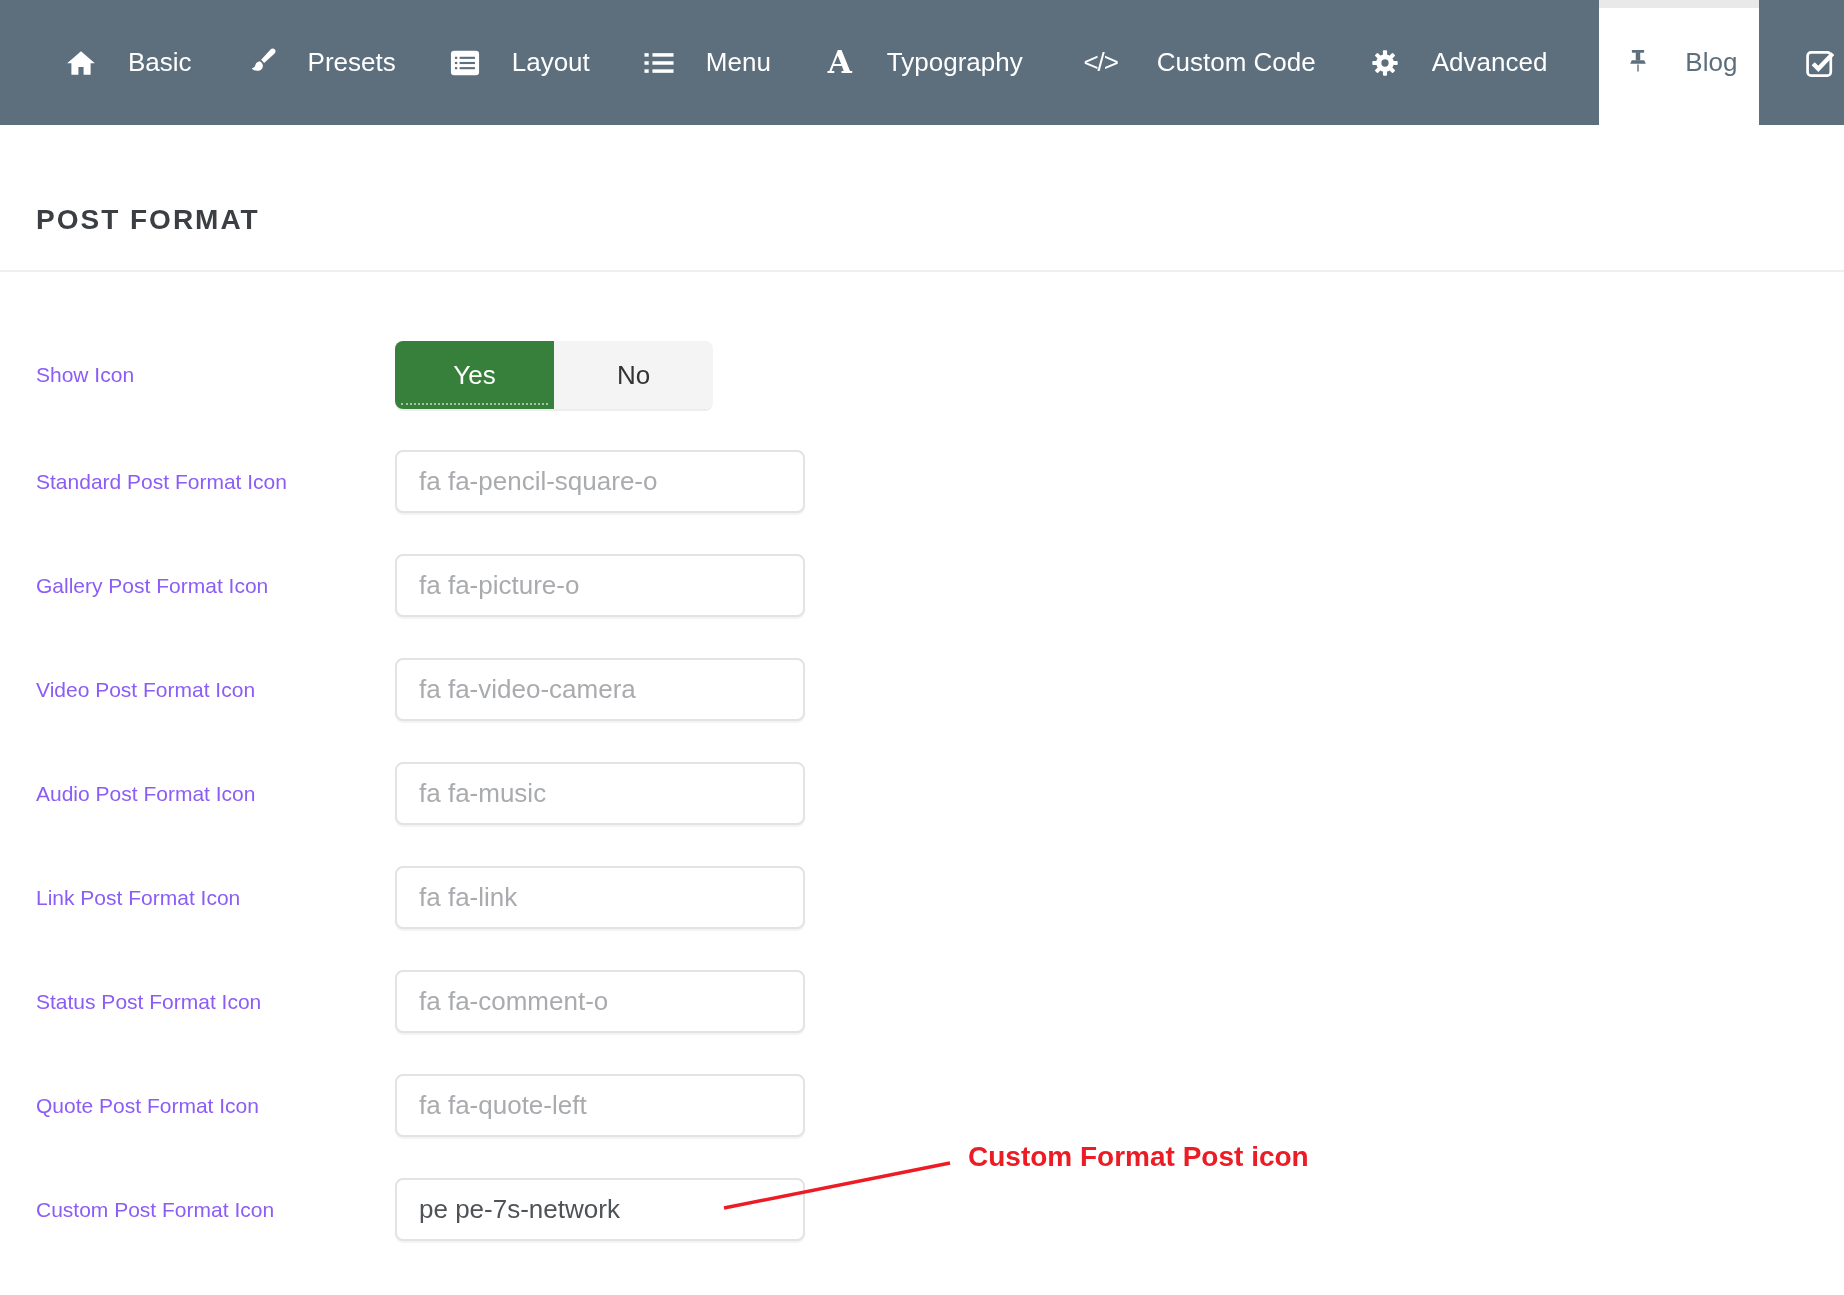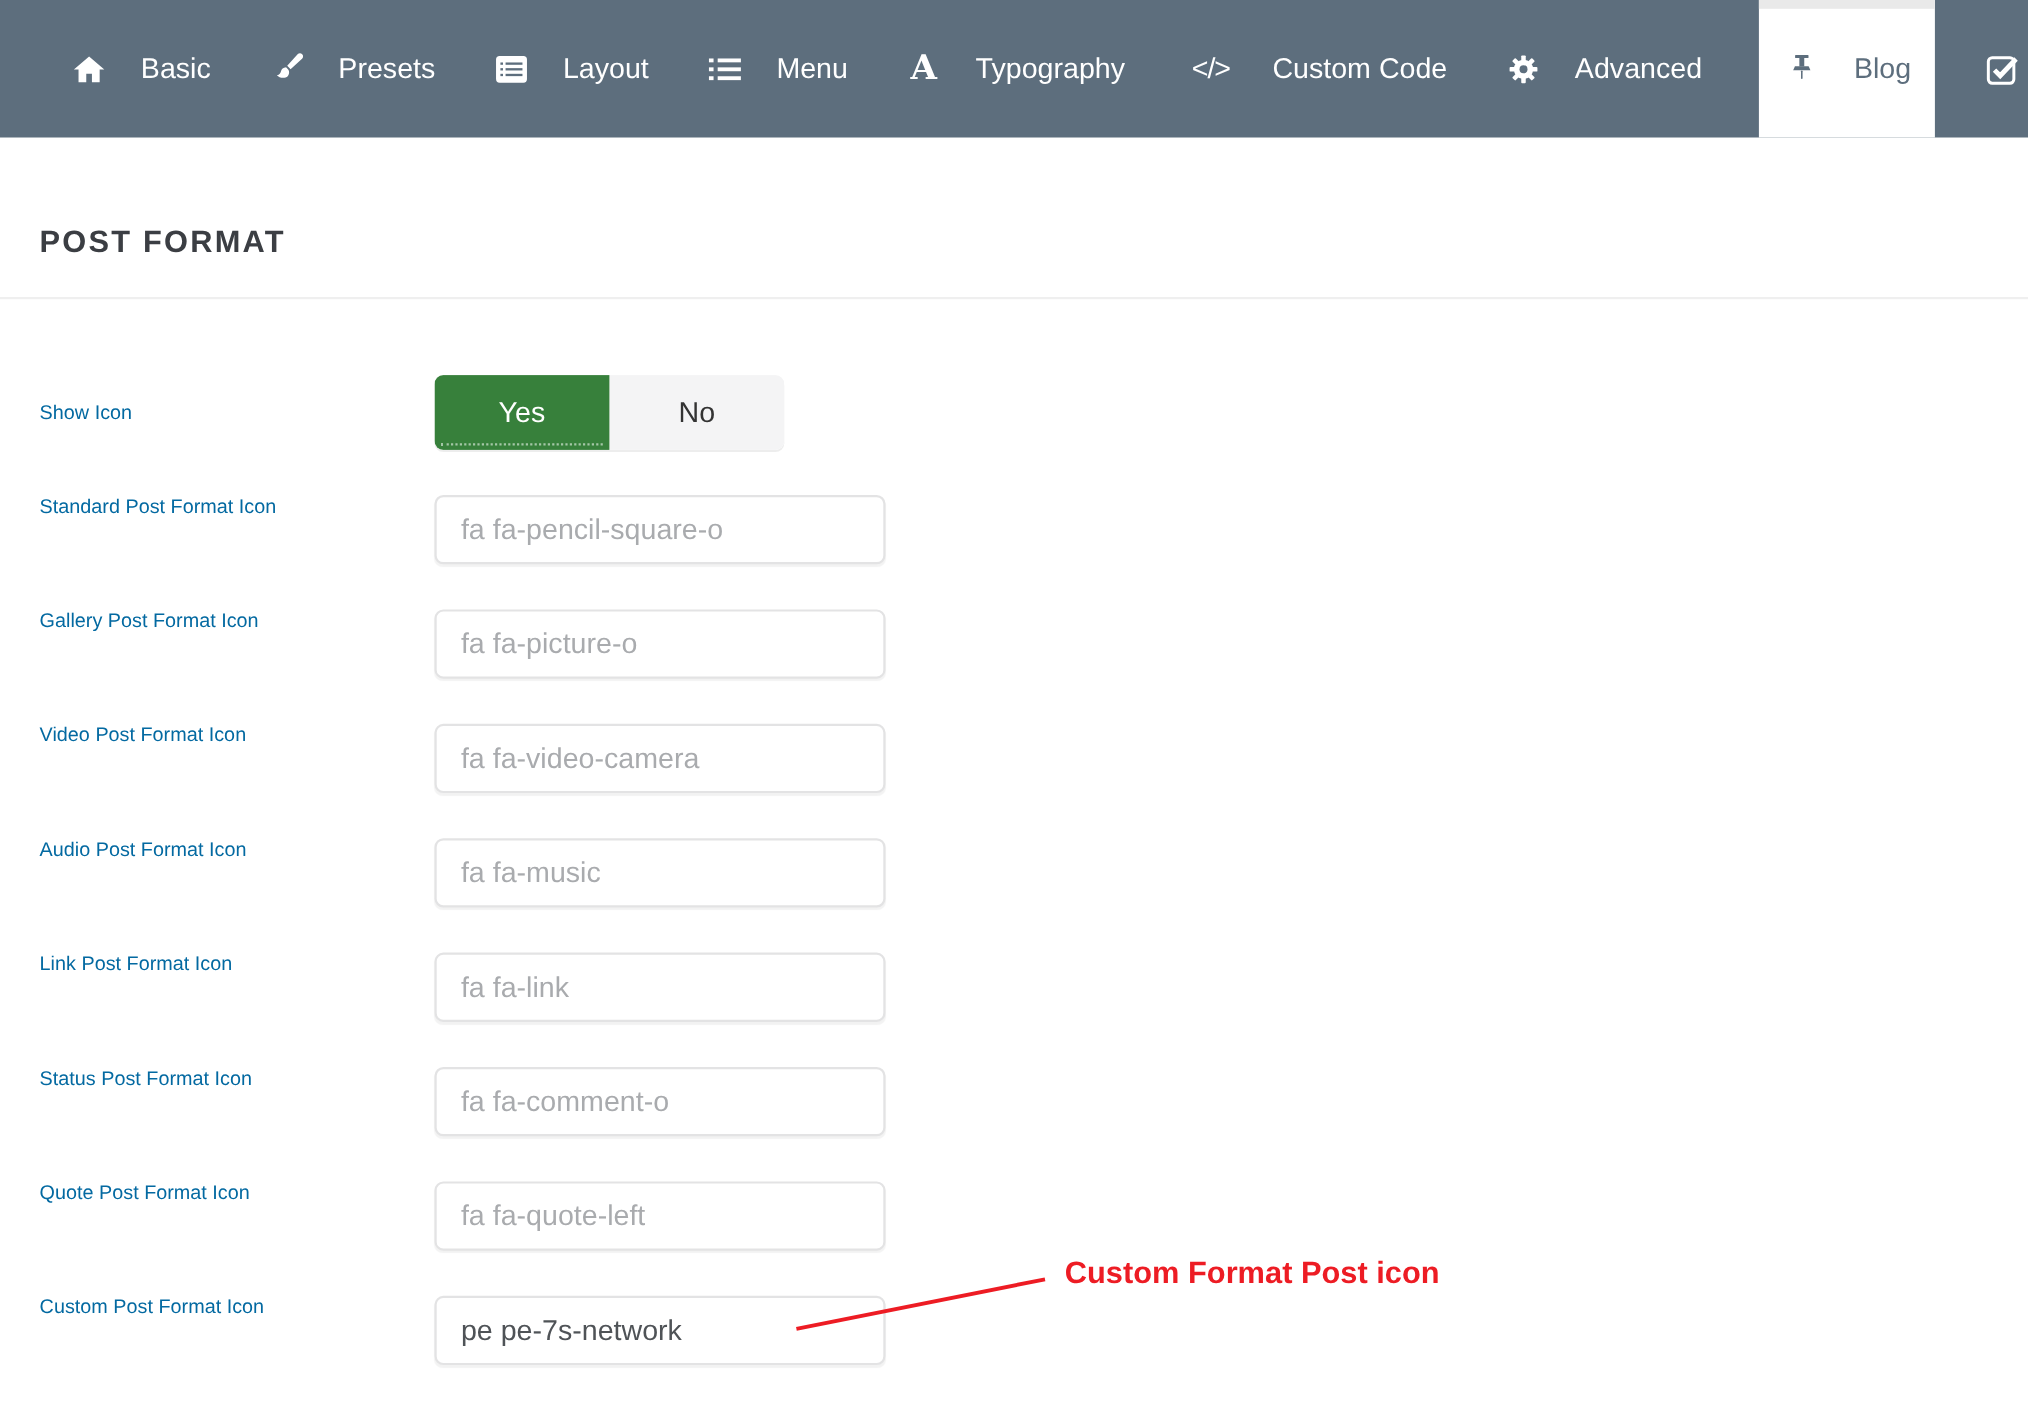--- a/index.html
+++ b/index.html
@@ -71,22 +71,22 @@
     font-size:28px;
     font-weight:bold;
     letter-spacing:2px;
     color:#3b3e43;
   }
 
   
   .content { padding-left:36px; }
   .field-label {
     width:359px;
-    font-size:18px;
-    color:#0369a1;
+    font-size:21px;
+    color:#8b5cf6;
     flex:0 0 auto;
   }
   .toggle-row {
     margin-top:69px;
     margin-bottom:41px;
     display:flex;
     align-items:center;
   }
   .toggle {
     display:flex;
@@ -112,21 +112,21 @@
     position:absolute; left:6px; right:6px; bottom:4px;
     border-top:2px dotted rgba(255,255,255,0.55);
   }
   .seg-no {
     background:#f4f4f5;
     color:#333333;
   }
 
   .form-row {
     display:flex;
-    align-items:flex-start;
+    align-items:center;
     height:63px;
     margin-bottom:41px;
   }
   .icon-input {
     width:410px;
     height:63px;
     border:2px solid #e3e3e4;
     border-radius:8px;
     padding:0 22px;
     font-family:inherit;

